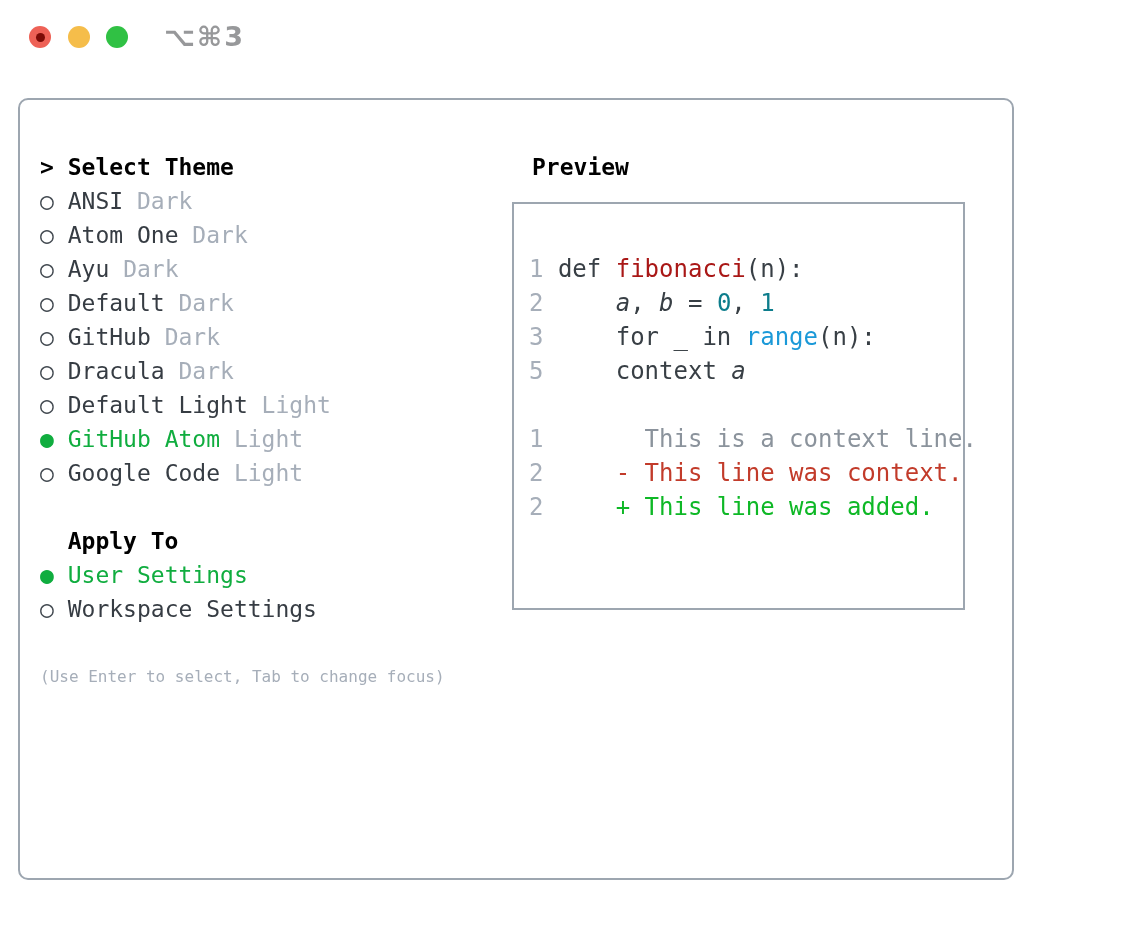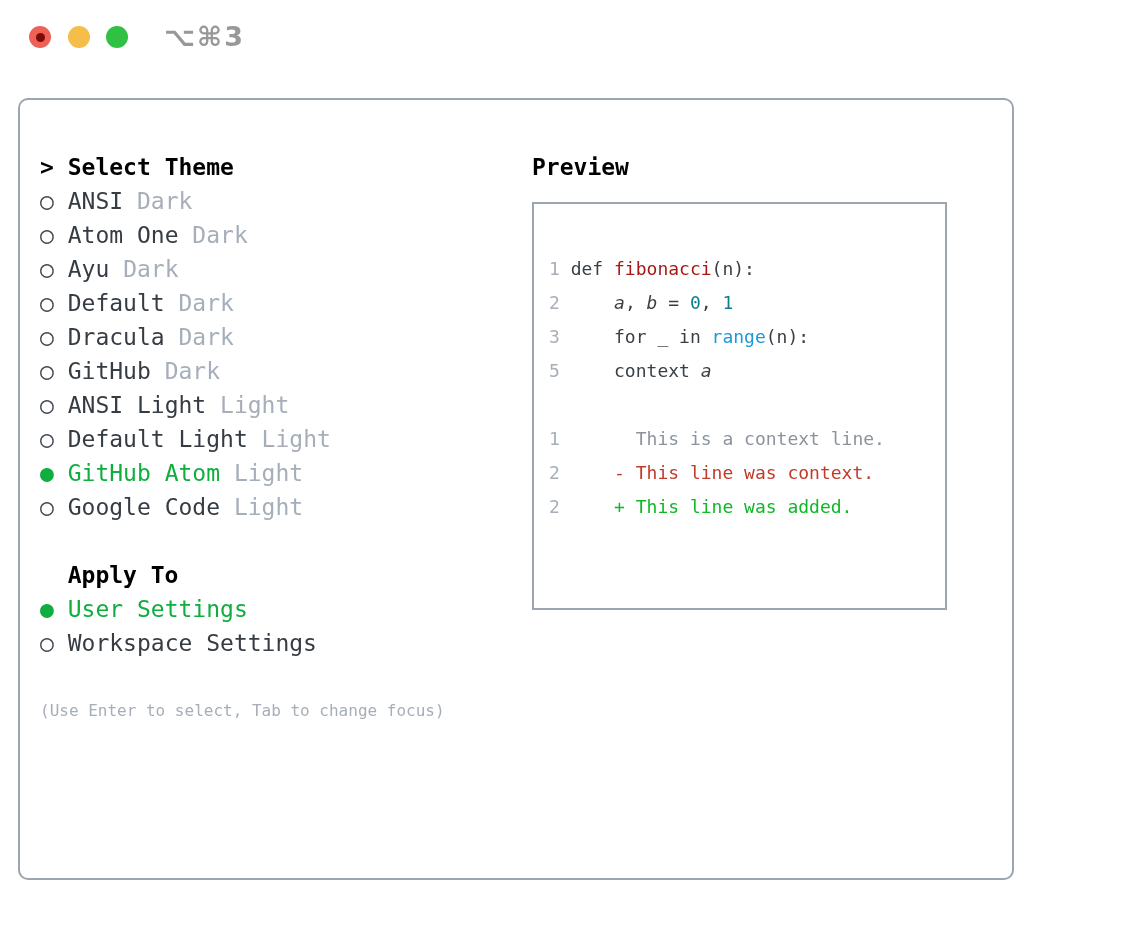--- a/index.html
+++ b/index.html
@@ -49,23 +49,23 @@
     width:412px; white-space:normal; color:var(--text-muted);
     font-size:16px; line-height:34px;
   }
 
   
   .preview-header {
     position:absolute; left:484px; top:50px;
     font-size:23px; line-height:34px; font-weight:bold; color:#000;margin-left:28px;
   }
   .preview-box {
-    position:absolute; left:512px; top:102px; width:415px; height:408px;
+    position:absolute; left:492px; top:102px; width:453px; height:408px;
     border:2px solid var(--border); background:#fff;
-    padding:48px 0 0 15px; font-size:18px; line-height:34px;
+    padding:48px 0 0 15px; font-size:24px; line-height:34px;
   }
   .pline { white-space:pre; height:34px; }
   .c-ln      { color:var(--text-linenum); }
   .c-code    { color:var(--text-code); }
   .c-plain   { color:var(--text-code); }
   .c-fn      { color:var(--syntax-function); }
   .c-num     { color:var(--syntax-number); }
   .c-builtin { color:var(--syntax-builtin);text-align:center; }
   .c-var     { color:var(--text-code); font-style:italic; }
   .c-ctx     { color:var(--text-context); }
@@ -87,23 +87,22 @@
   <div class="panel">
 
     <div class="left-col">
       <div class="row hdr"><span>&gt;</span><span class="hdr-label">Select Theme</span></div>
 
       <div id="theme-list">
           <div class="row"><span class="marker">○</span> <span class="name">ANSI</span> <span class="muted">Dark</span></div>
           <div class="row"><span class="marker">○</span> <span class="name">Atom One</span> <span class="muted">Dark</span></div>
           <div class="row"><span class="marker">○</span> <span class="name">Ayu</span> <span class="muted">Dark</span></div>
           <div class="row"><span class="marker">○</span> <span class="name">Default</span> <span class="muted">Dark</span></div>
+          <div class="row"><span class="marker">○</span> <span class="name">GitHub</span> <span class="muted">Dark</span></div>
           <div class="row"><span class="marker">○</span> <span class="name">Dracula</span> <span class="muted">Dark</span></div>
-          <div class="row"><span class="marker">○</span> <span class="name">GitHub</span> <span class="muted">Dark</span></div>
-          <div class="row"><span class="marker">○</span> <span class="name">ANSI Light</span> <span class="muted">Light</span></div>
           <div class="row"><span class="marker">○</span> <span class="name">Default Light</span> <span class="muted">Light</span></div>
           <div class="row"><span class="marker green">●</span> <span class="name green">GitHub Atom</span> <span class="muted">Light</span></div>
           <div class="row"><span class="marker">○</span> <span class="name">Google Code</span> <span class="muted">Light</span></div>
         </div>
 
       <div class="spacer"></div>
 
       <div class="row"><span class="apply-hdr">Apply To</span></div>
 
       <div id="apply-list">

